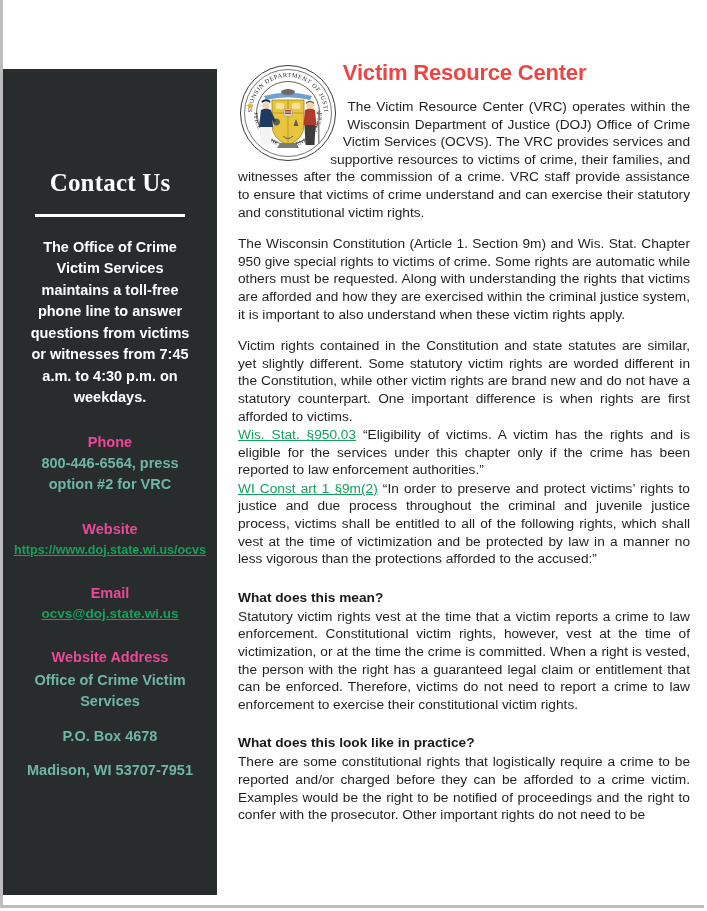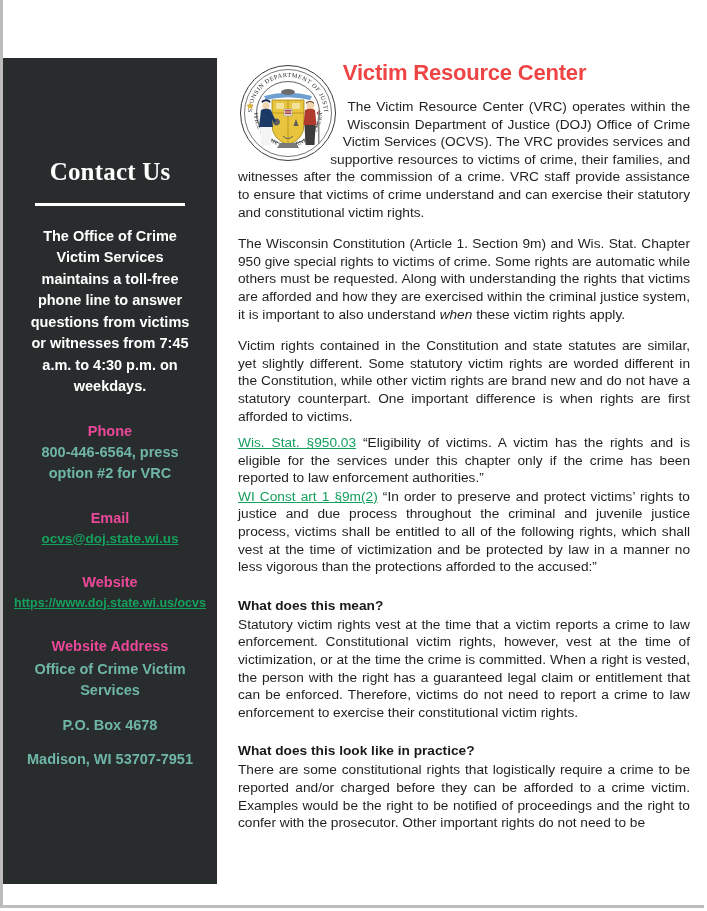--- a/index.html
+++ b/index.html
@@ -38,21 +38,21 @@
     position: absolute;
     left: 704px; top: 0;
     width: 3px; height: 908px;
     background: #ffffff;
   }
 
   
   #sidebar {
     position: absolute;
     left: 3px;
-    top: 58px;
+    top: 69px;
     width: 214px;
     height: 826px;
     background: #282c2d;
     box-sizing: border-box;
     padding: 0 10px;
     text-align: center;
     color: #ffffff;
   }
   .contact-title {
     font-family: "Liberation Serif", serif;
@@ -151,22 +151,22 @@
   }
   h2.section-head.tight { margin-bottom: 0; }
   p.body-text {
     font-size: 13.7px;
     color: #1f1f1f;
     line-height: 17.6px;
     text-align: justify;
     margin: 14px 0 0 0;
   }
   p.body-text.nogap { margin-top: 1px; }
-  p.body-text.quote { margin-top: 9px; }
-  .ital { font-style: italic; }
+  p.body-text.quote { margin-top: 1px; }
+  .ital { }
   a.inline-link,
   .inline-link {
     color: #15a05c;
     text-decoration: underline;
     font-weight: normal;
   }
 </style>
 </head>
 <body>
 
@@ -183,27 +183,27 @@
     <div class="contact-rule"></div>
 
     <div class="contact-intro">The Office of Crime Victim Services maintains a toll-free phone line to answer questions from victims or witnesses from 7:45 a.m. to 4:30 p.m. on weekdays.</div>
 
     <div class="field-group">
       <div class="field-label">Phone</div>
       <div class="field-value">800-446-6564, press option #2 for VRC</div>
     </div>
 
     <div class="field-group">
+      <div class="field-label">Website</div>
+      <a class="field-link small" href="#">https://www.doj.state.wi.us/ocvs</a>
+    </div>
+
+    <div class="field-group">
       <div class="field-label">Email</div>
       <a class="field-link" href="#">ocvs@doj.state.wi.us</a>
-    </div>
-
-    <div class="field-group">
-      <div class="field-label">Website</div>
-      <a class="field-link small" href="#">https://www.doj.state.wi.us/ocvs</a>
     </div>
 
     <div class="field-group">
       <div class="field-label">Website Address</div>
       <div class="addr-line">Office of Crime Victim Services</div>
       <div class="addr-line spaced">P.O. Box 4678</div>
       <div class="addr-line spaced">Madison, WI 53707-7951</div>
     </div>
 
   </aside>

